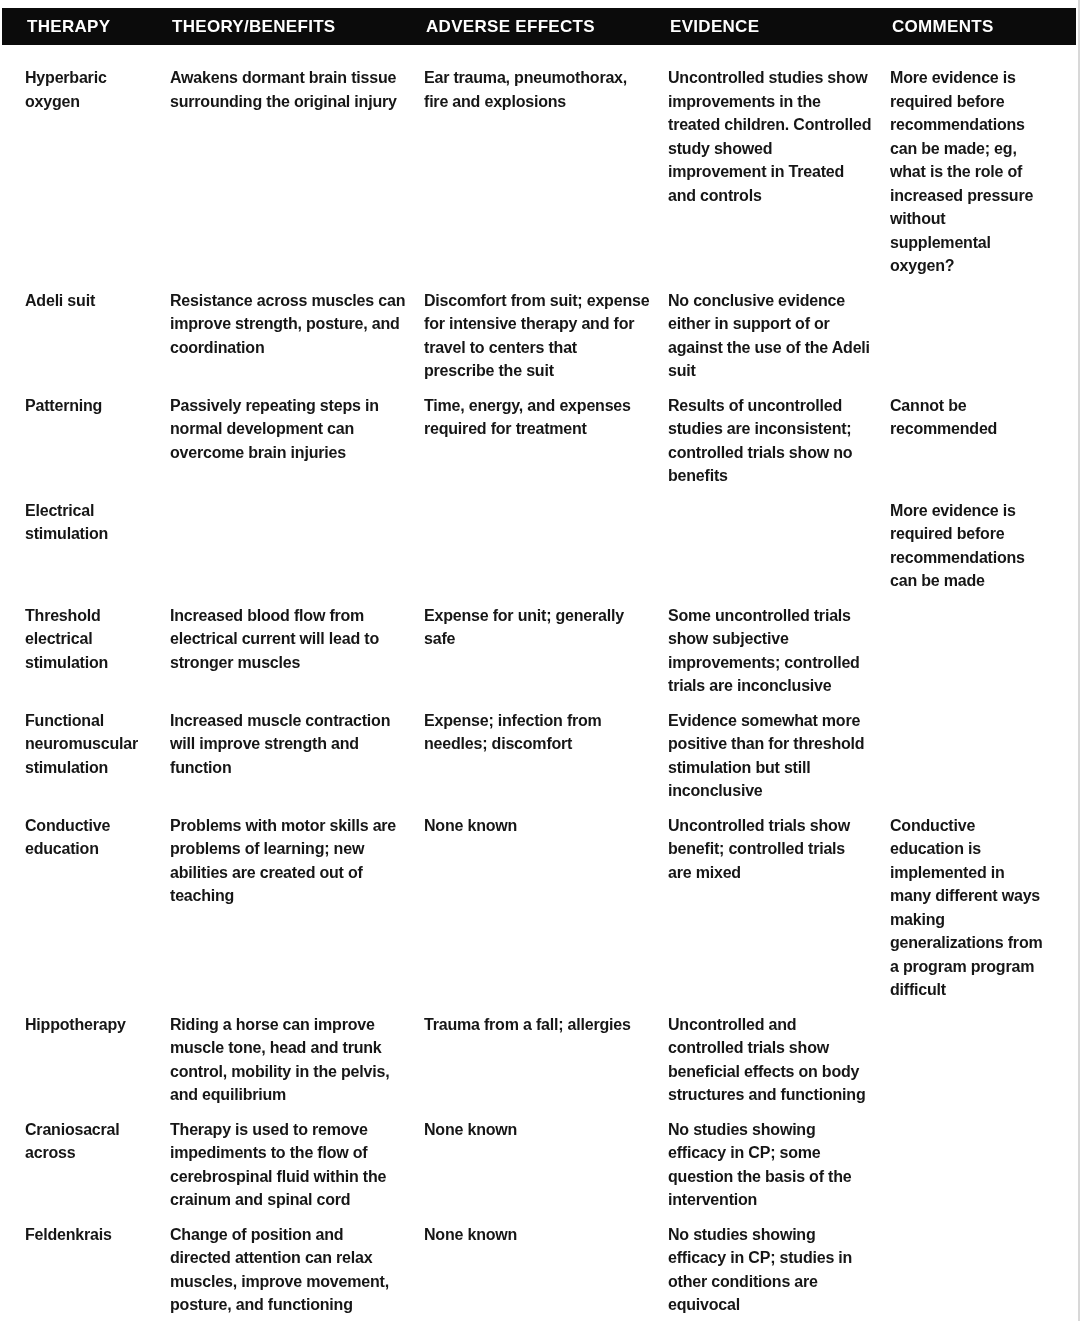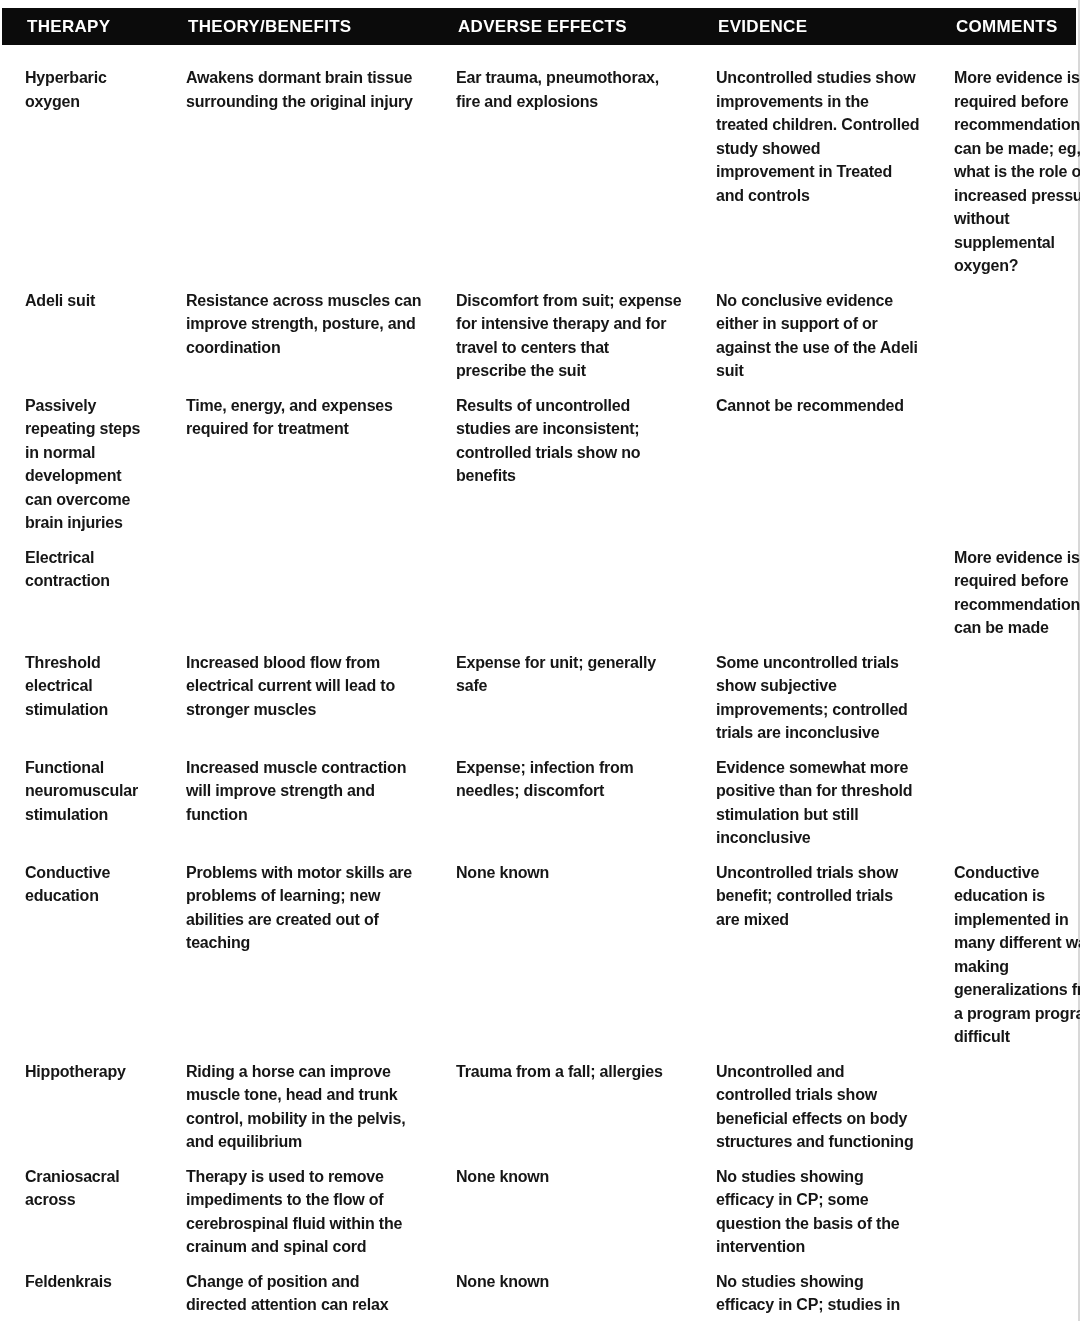--- a/index.html
+++ b/index.html
@@ -12,21 +12,20 @@
     min-height: 1321px;
     background: #ffffff;
     padding-top: 8px;
     border-right: 2px solid #d8d8d8;
     border-bottom: 2px solid #d8d8d8;
   }
   .grid-cols {
     display: grid;
     grid-template-columns: 145px 254px 244px 222px 172px;
     padding-left: 25px;
-    gap: 16px;
   }
   .thead {
     background: #0b0b0b;
     height: 37px;
     align-items: center;
     margin-left: 2px;
     margin-right: 2px;
   }
   .thead .hcell {
     color: #ffffff;
@@ -74,27 +73,28 @@
           <div class="cell col-comments">More evidence is required before recommendations can be made; eg, what is the role of increased pressure without supplemental oxygen?</div>
         </div>
         <div class="row grid-cols">
           <div class="cell col-therapy">Adeli suit</div>
           <div class="cell col-theory">Resistance across muscles can improve strength, posture, and coordination</div>
           <div class="cell col-adverse">Discomfort from suit; expense for intensive therapy and for travel to centers that prescribe the suit</div>
           <div class="cell col-evidence">No conclusive evidence either in support of or against the use of the Adeli suit</div>
           <div class="cell col-comments"></div>
         </div>
         <div class="row grid-cols">
+          <div class="cell col-therapy">Patterning</div>
           <div class="cell col-theory">Passively repeating steps in normal development can overcome brain injuries</div>
           <div class="cell col-adverse">Time, energy, and expenses required for treatment</div>
           <div class="cell col-evidence">Results of uncontrolled studies are inconsistent; controlled trials show no benefits</div>
           <div class="cell col-comments">Cannot be recommended</div>
         </div>
         <div class="row grid-cols">
-          <div class="cell col-therapy">Electrical contraction</div>
+          <div class="cell col-therapy">Electrical stimulation</div>
           <div class="cell col-theory"></div>
           <div class="cell col-adverse"></div>
           <div class="cell col-evidence"></div>
           <div class="cell col-comments">More evidence is required before recommendations can be made</div>
         </div>
         <div class="row grid-cols">
           <div class="cell col-therapy">Threshold electrical stimulation</div>
           <div class="cell col-theory">Increased blood flow from electrical current will lead to stronger muscles</div>
           <div class="cell col-adverse">Expense for unit; generally safe</div>
           <div class="cell col-evidence">Some uncontrolled trials show subjective improvements; controlled trials are inconclusive</div>

